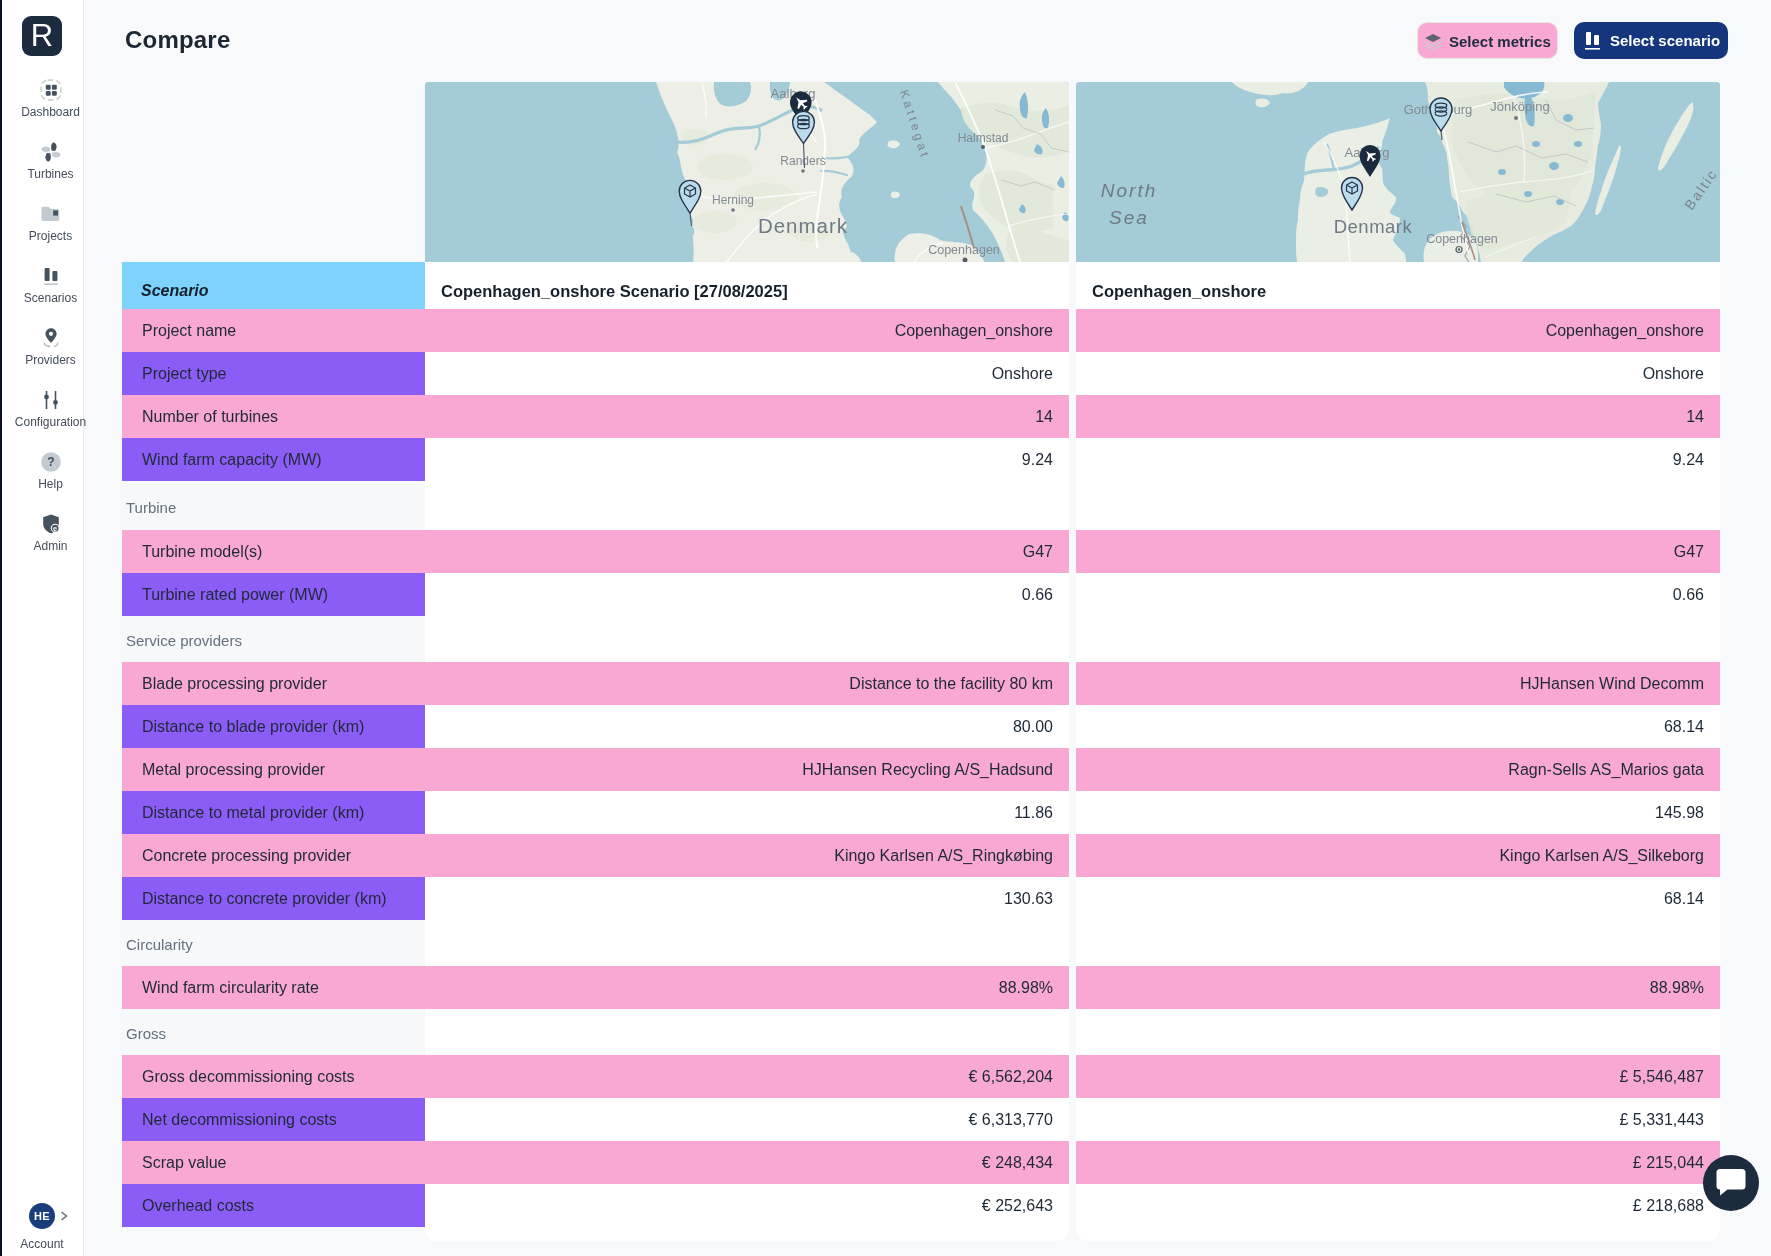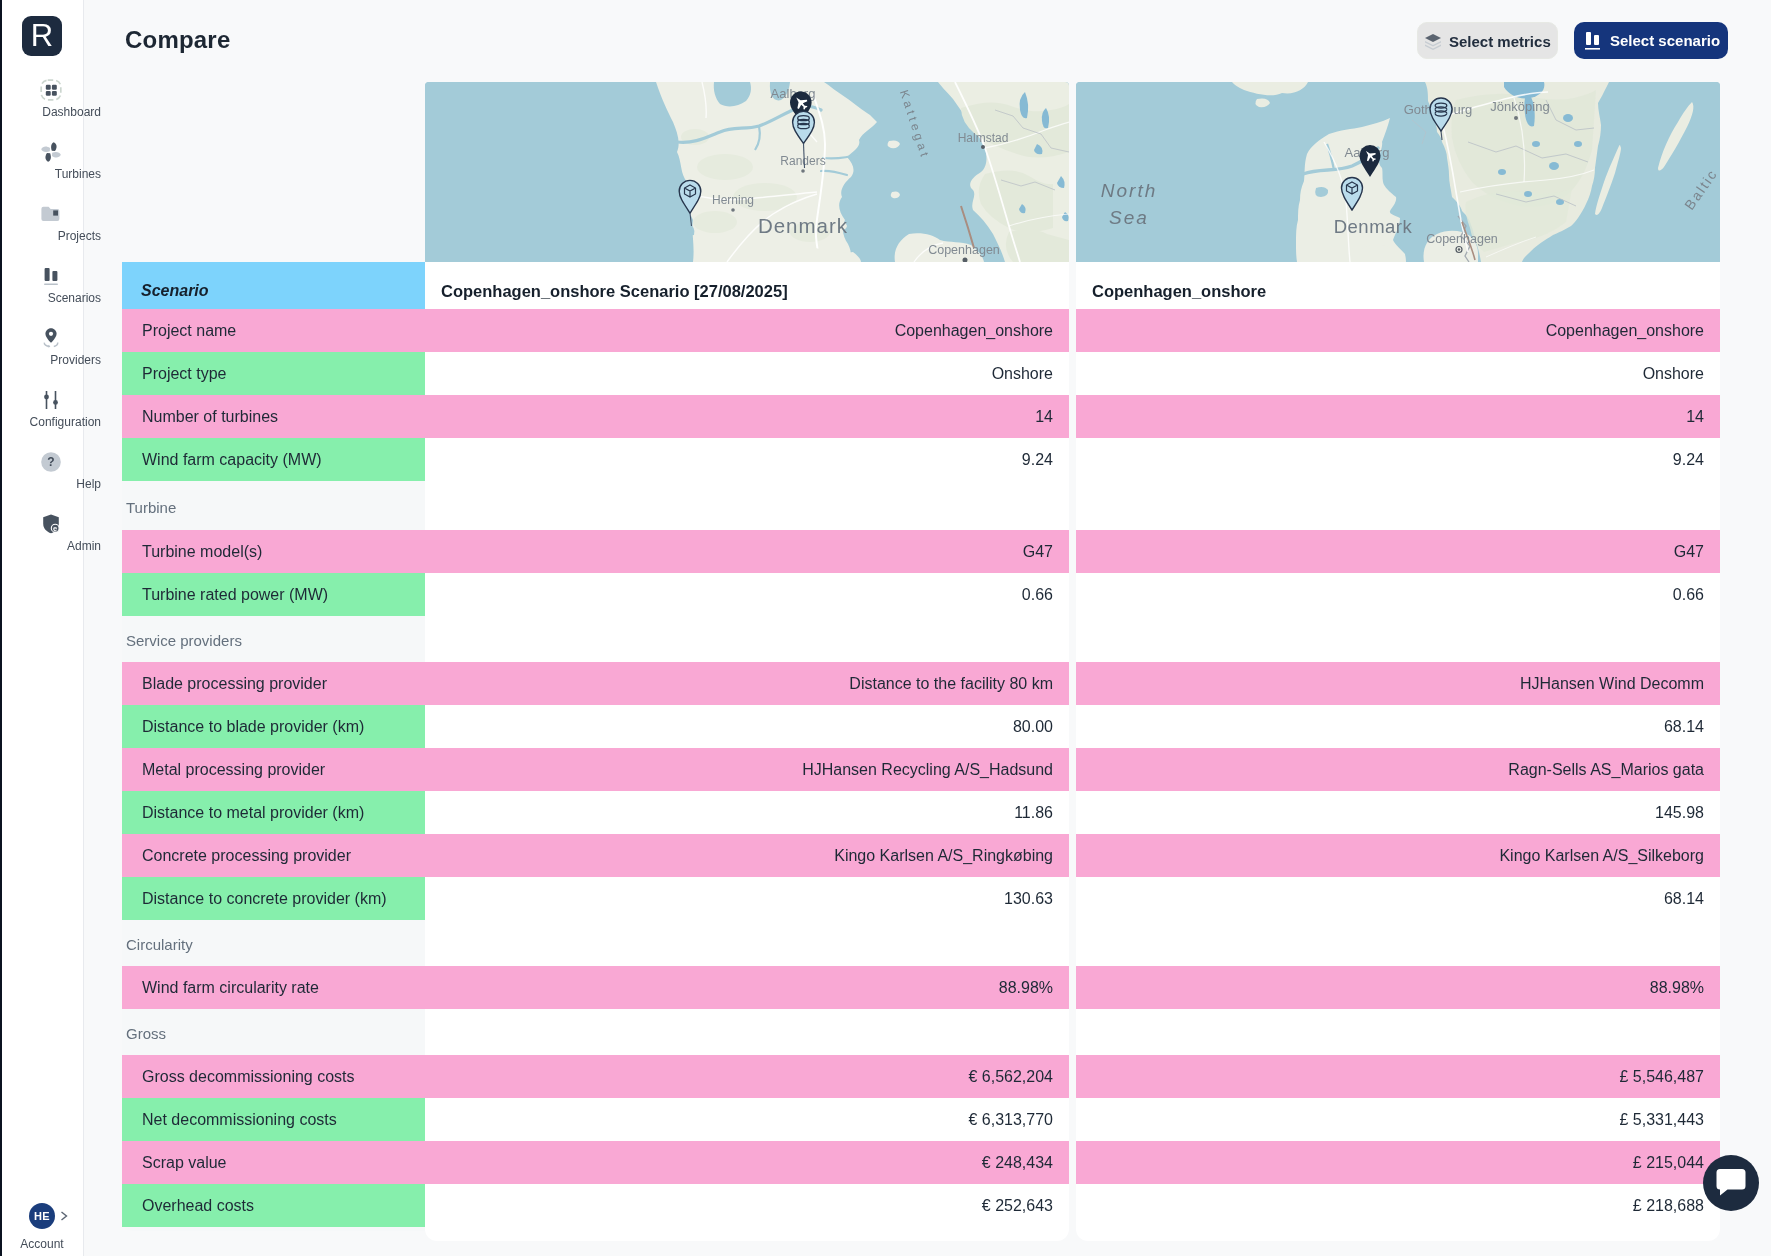--- a/index.html
+++ b/index.html
@@ -1,42 +1,42 @@
 <!DOCTYPE html>
 <html><head><meta charset="utf-8">
 <style>
 * { margin:0; padding:0; box-sizing:border-box; }
 html,body { width:1771px; height:1256px; overflow:hidden; font-family:"Liberation Sans",sans-serif; background:#f8f9fa; }
 #app { position:relative; width:1771px; height:1256px; }
 #side { position:absolute; left:0; top:0; width:84px; height:1256px; background:#fff; border-right:1px solid #e8eaee; }
 #side:before { content:""; position:absolute; left:0; top:0; width:2px; height:1256px; background:#0b1220; }
 #logo { position:absolute; left:22px; top:16px; width:40px; height:40px; background:#1d2b3f; border-radius:9px; color:#fff; font-size:31px; font-weight:500; text-align:center; line-height:39px; }
-.nav { position:absolute; left:0; width:101px; text-align:right; }
+.nav { position:absolute; left:0; width:101px; text-align:center; }
 .nav .ic { display:block; margin:0 auto; width:22px; height:22px; }
 .nav .lb { display:block; margin-top:4px; font-size:12px; color:#444d59; }
 #account { position:absolute; left:0; top:1200px; width:84px; }
 #avatar { position:absolute; left:29px; top:3px; width:26px; height:26px; border-radius:50%; background:#1a3d7c; color:#fff; font-size:11px; font-weight:bold; text-align:center; line-height:26px; letter-spacing:0.3px; }
 #account .chev { position:absolute; left:60px; top:11px; width:8px; height:10px; }
 #account .lb { position:absolute; left:0; top:37px; width:84px; font-size:12px; color:#444d59; text-align:center; }
 #title { position:absolute; left:125px; top:26px; font-size:24px; font-weight:bold; color:#1d2733; letter-spacing:0.2px; }
 .btn { position:absolute; top:22px; height:37px; border-radius:10px; font-size:15px; font-weight:bold; }
-#btn1 { left:1417px; width:141px; background:#e5e5e5; border:1px solid #e7e9e4; color:#222e3e; }
+#btn1 { left:1417px; width:141px; background:#f9a8d4; border:1px solid #e7e9e4; color:#222e3e; }
 #btn2 { left:1574px; width:154px; background:#15357c; color:#fff; }
 .btn .t { position:absolute; top:10px; }
 #btn1 .t { left:31px; }
 #btn2 .t { left:36px; }
 .btn svg { position:absolute; }
 .map { position:absolute; top:82px; width:644px; height:180px; border-radius:4px 4px 0 0; overflow:hidden; background:#a3cad7; }
 #map1 { left:425px; }
 #map2 { left:1076px; }
 #lcol { position:absolute; left:122px; top:262px; width:303px; height:969px; background:#f6f8f9; border-radius:0 0 0 10px; }
 .dcol { position:absolute; top:262px; width:644px; height:979px; background:#fff; border-radius:0 0 12px 12px; }
 #dcol1 { left:425px; }
 #dcol2 { left:1076px; }
-.lrow { height:43px; position:relative; background:#86efac; }
+.lrow { height:43px; position:relative; background:#8b5cf6; }
 .lrow.head { height:47px; background:#7dd3fc;font-style:italic; }
 .lrow span { position:absolute; left:20px; top:50%; margin-top:-9px; font-size:16px; color:#1e2936; }
 .lrow.head span { font-weight:bold; font-size:16px; color:#16202c; left:19px; margin-top:-4px; }
 .lsec { position:relative; }
 .lsec span { position:absolute; left:4px; top:50%; margin-top:-7px; font-size:15px; font-weight:normal; color:#64707d; }
 .stripe { background:#f9a8d4; }
 .drow { height:43px; position:relative; }
 .drow.head { height:47px; }
 .drow.head span { position:absolute; left:16px; top:50%; margin-top:-4px; font-size:16.5px; font-weight:bold; color:#16202c; }
 .drow .v { position:absolute; right:16px; top:50%; margin-top:-9px; font-size:16px; color:#1e2936; }

